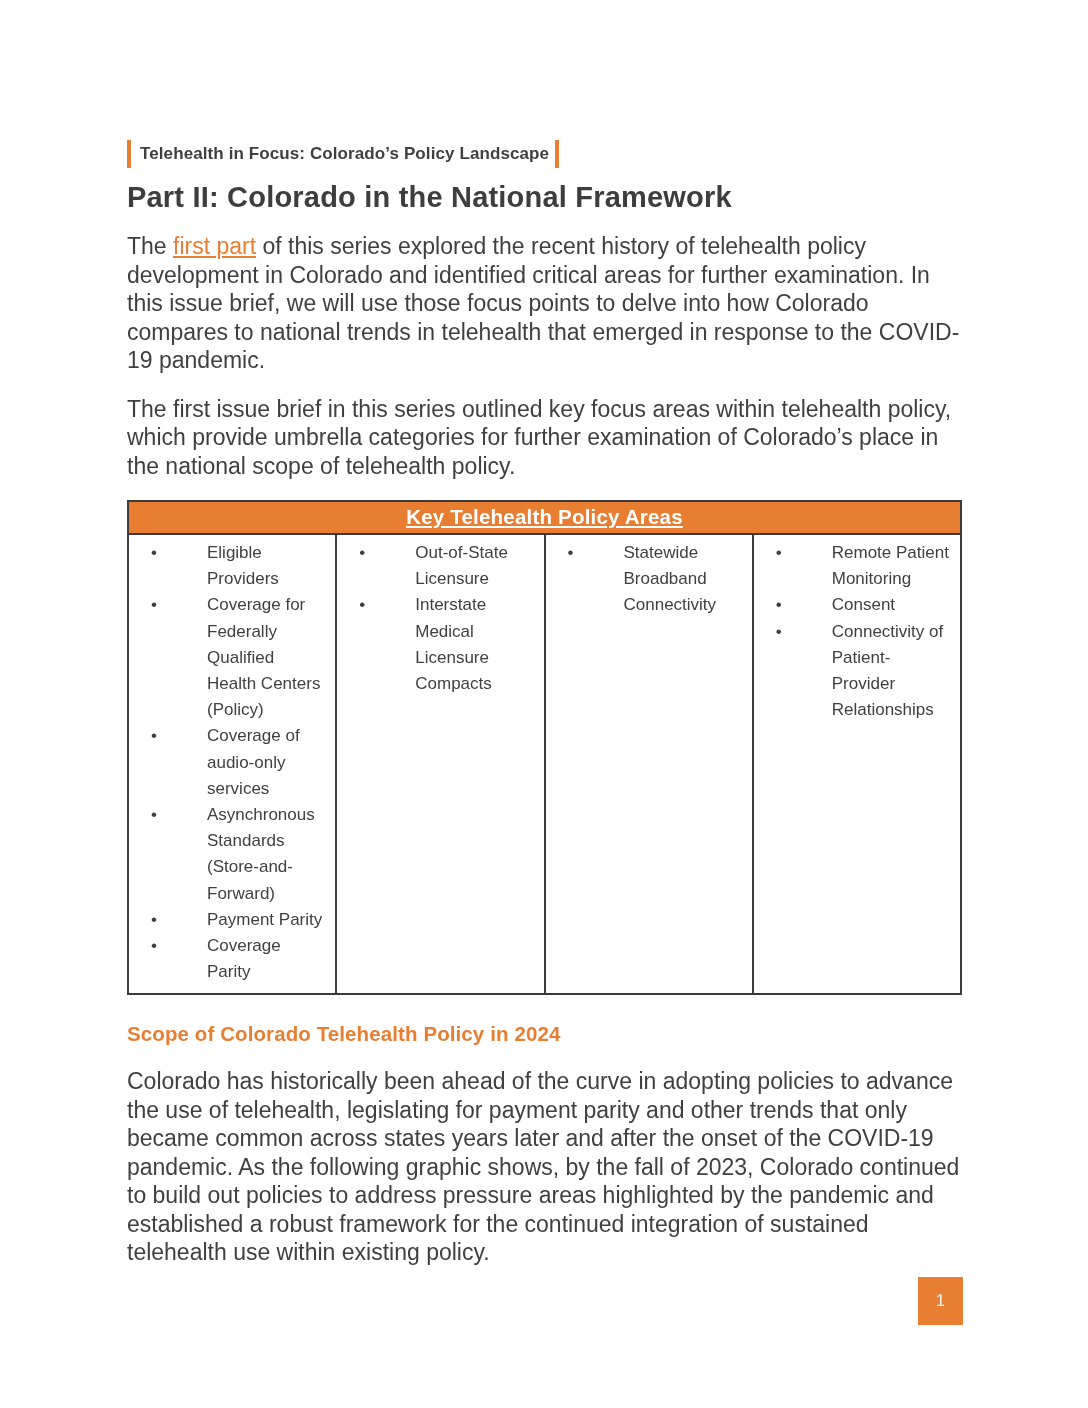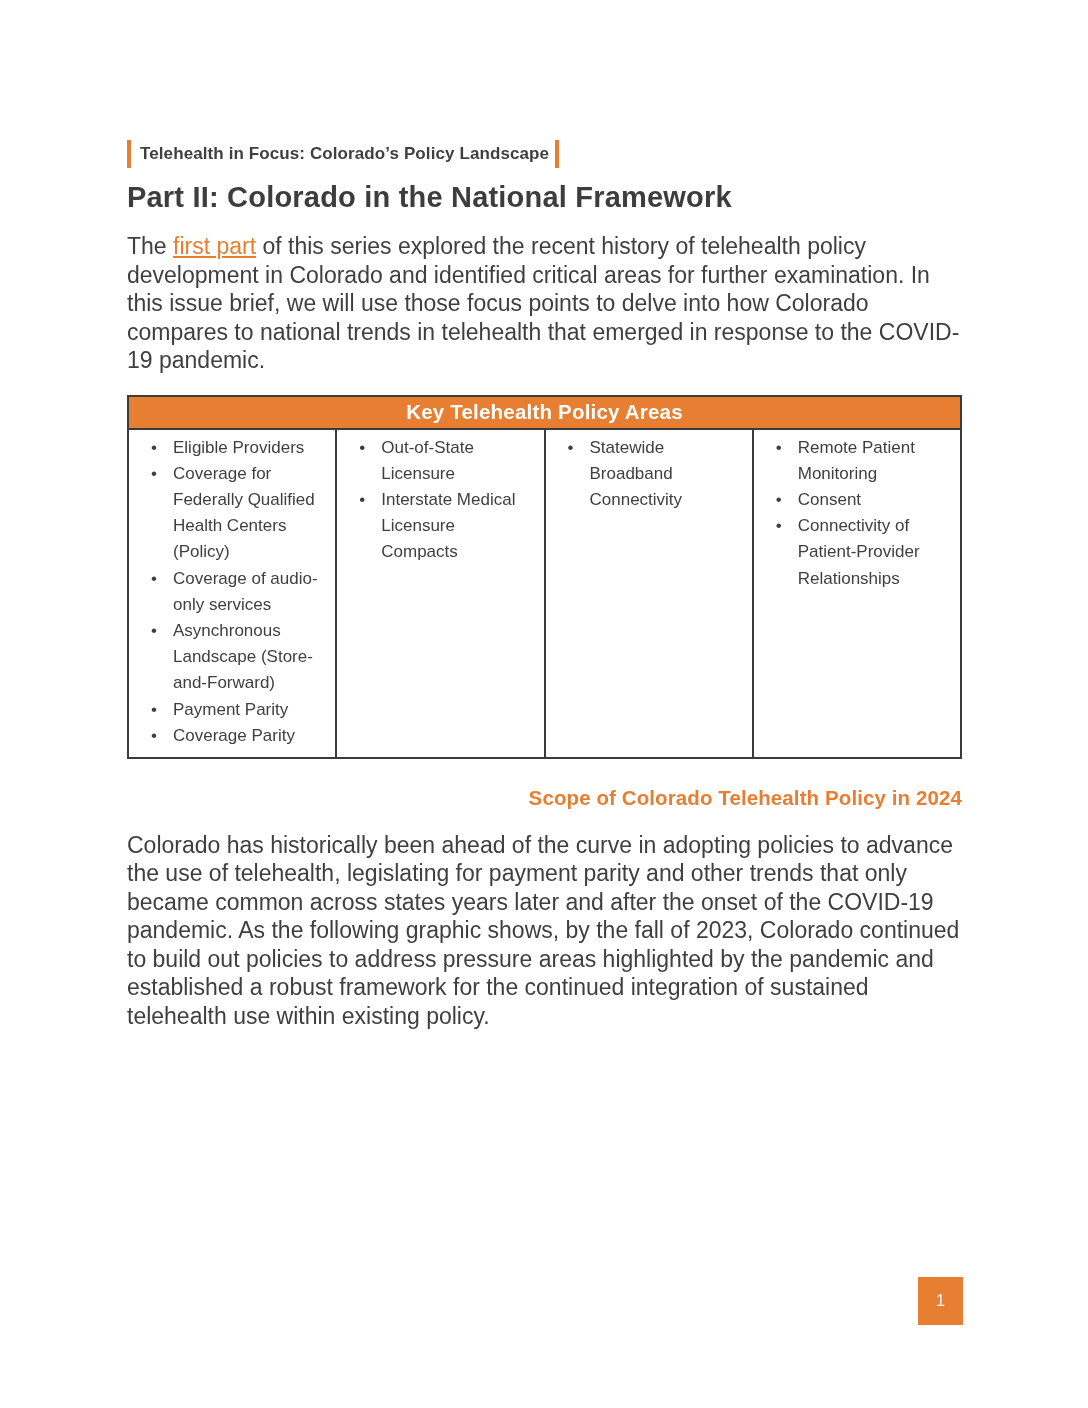--- a/index.html
+++ b/index.html
@@ -66,20 +66,21 @@
     border: 2px solid #3b3b3b;
   }
   td.table-title-cell {
     background: #E87E31;
     color: #ffffff;
     font-size: 20.5px;
     font-weight: bold;
     text-align: center;
     padding: 3px 0 4px 0;
     letter-spacing: 0.2px;
+    text-decoration: underline;
   }
   th.col-header {
     background: #A6A6A6;
     color: #ffffff;
     font-size: 17px;
     font-weight: normal;
     text-align: center;
     vertical-align: middle;
     line-height: 26px;
     padding: 2px 10px;
@@ -92,21 +93,21 @@
   }
   td.col-body ul {
     list-style: none;
     margin: 0;
     padding: 0;
   }
   td.col-body li {
     font-size: 17px;
     line-height: 26.2px;
     color: #3f3f3f;
-    padding-left: 44px;
+    padding-left: 78px;
     position: relative;
   }
   td.col-body li::before {
     content: "\2022";
     position: absolute;
     left: 22px;
     top: 0;
     font-size: 17px;
   }
   .w-col1 { width: 27.3%; }
@@ -114,21 +115,20 @@
   .w-col3 { width: 26.6%; }
   .w-col4 { width: 21.9%; }
   
   h2.section-heading {
     color: #E87E31;
     font-size: 20.5px;
     font-weight: bold;
     margin-top: 27px;
     margin-bottom: 21px;
     letter-spacing: 0.1px;
-    text-align: right;
   }
   
   .page-number {
     position: absolute;
     left: 918px;
     top: 1277px;
     width: 45px;
     height: 48px;
     background: #E87E31;
     color: #fdf8f2;
@@ -146,33 +146,34 @@
   <div class="kicker">
     <div class="bar"></div>
     <div class="kicker-text">Telehealth in Focus: Colorado’s Policy Landscape</div>
     <div class="bar"></div>
   </div>
 
   <h1 class="title">Part II: Colorado in the National Framework</h1>
 
   <p class="body-text"><span>The </span><a class="inline-link">first part</a><span> of this series explored the recent history of telehealth policy development in Colorado and identified critical areas for further examination. In this issue brief, we will use those focus points to delve into how Colorado compares to national trends in telehealth that emerged in response to the COVID-19 pandemic.</span></p>
 
+  <p class="body-text">The first issue brief in this series outlined key focus areas within telehealth policy, which provide umbrella categories for further examination of Colorado’s place in the national scope of telehealth policy.</p>
 
   <table class="policy-table">
     <tbody>
       <tr>
         <td class="table-title-cell" colspan="4">Key Telehealth Policy Areas</td>
       </tr>
       <tr>
         <td class="col-body">
           <ul>
             <li>Eligible Providers</li>
             <li>Coverage for Federally Qualified Health Centers (Policy)</li>
             <li>Coverage of audio-only services</li>
-            <li>Asynchronous Landscape (Store-and-Forward)</li>
+            <li>Asynchronous Standards (Store-and-Forward)</li>
             <li>Payment Parity</li>
             <li>Coverage Parity</li>
           </ul>
         </td>
         <td class="col-body">
           <ul>
             <li>Out-of-State Licensure</li>
             <li>Interstate Medical Licensure Compacts</li>
           </ul>
         </td>

